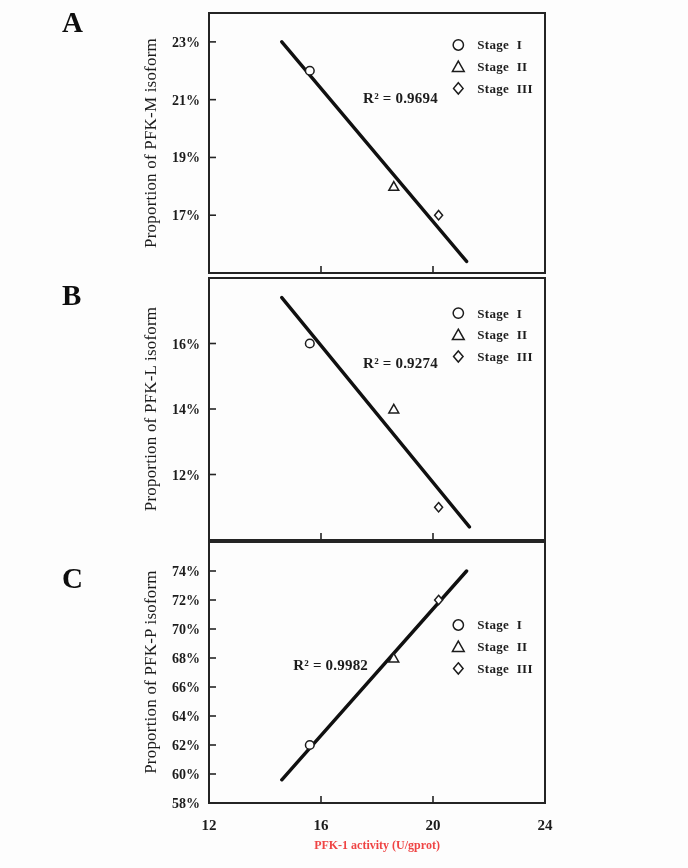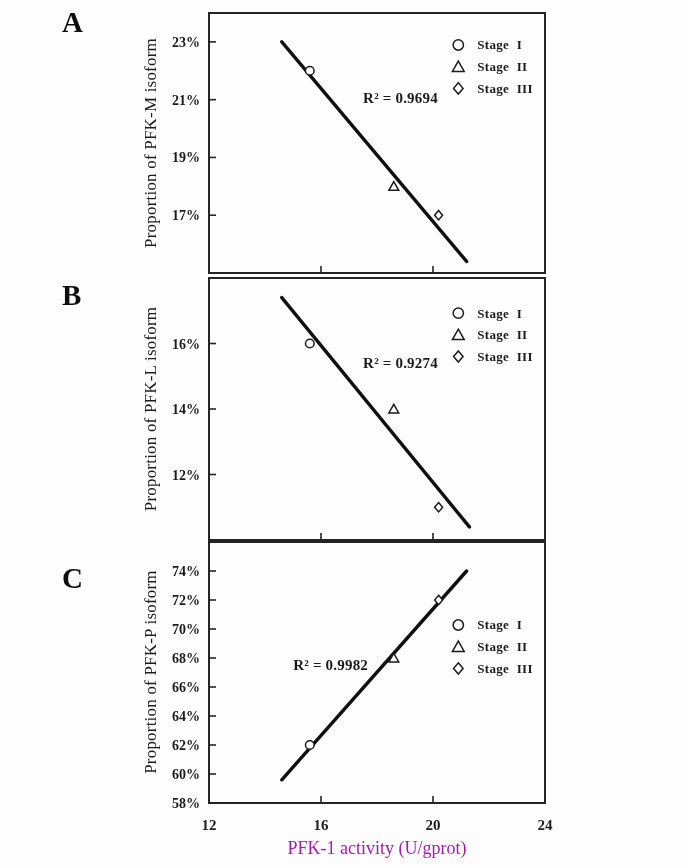--- a/index.html
+++ b/index.html
@@ -5,21 +5,21 @@
   html,body{margin:0;padding:0;background:#e8e8e8;}
   .page{position:relative;width:688px;height:868px;background:#fdfdfd;overflow:hidden;
         font-family:"Liberation Serif", serif;}
   .panel-letter{position:absolute;left:62px;font-weight:700;font-size:29px;color:#0e0e0e;
         font-family:"Liberation Serif", serif;}
   .pl-a{top:6px}.pl-b{top:279px}.pl-c{top:562px}
   .ytitle{position:absolute;left:151px;transform:translate(-50%,-50%) rotate(-90deg);
         white-space:nowrap;font-size:17px;font-weight:500;color:#1c1c1c;letter-spacing:.2px;}
   .yt-a{top:143px}.yt-b{top:409px}.yt-c{top:672px}
   .xtitle{position:absolute;left:377px;top:838px;transform:translateX(-50%);
-        white-space:nowrap;font-size:18px;font-weight:400;color:#a21caf;}
+        white-space:nowrap;font-size:12px;font-weight:700;color:#ef4444;}
   svg{position:absolute;left:0;top:0;}
   svg text{font-family:"Liberation Serif", serif;fill:#1c1c1c;}
   svg .tick{font-size:14px;font-weight:700;}
   svg .xtick{font-size:15px;font-weight:700;}
   svg .legend{font-size:13px;font-weight:600;word-spacing:4px;letter-spacing:.3px;}
   svg .r2{font-size:15px;font-weight:700;letter-spacing:.2px;}
 </style>
 </head>
 <body>
 

